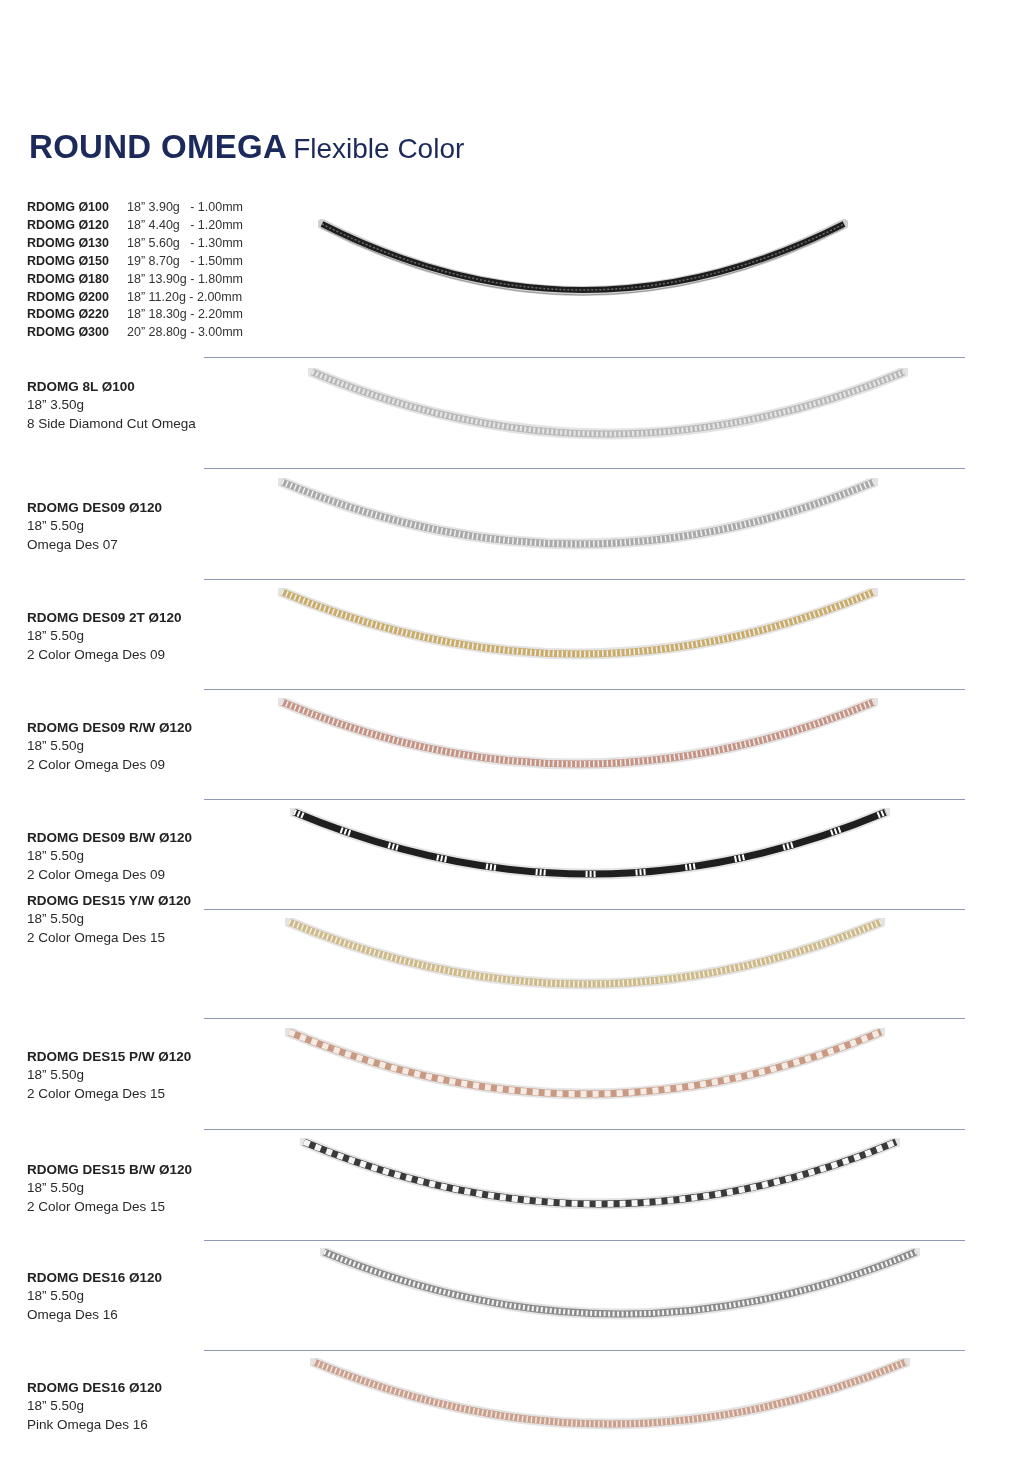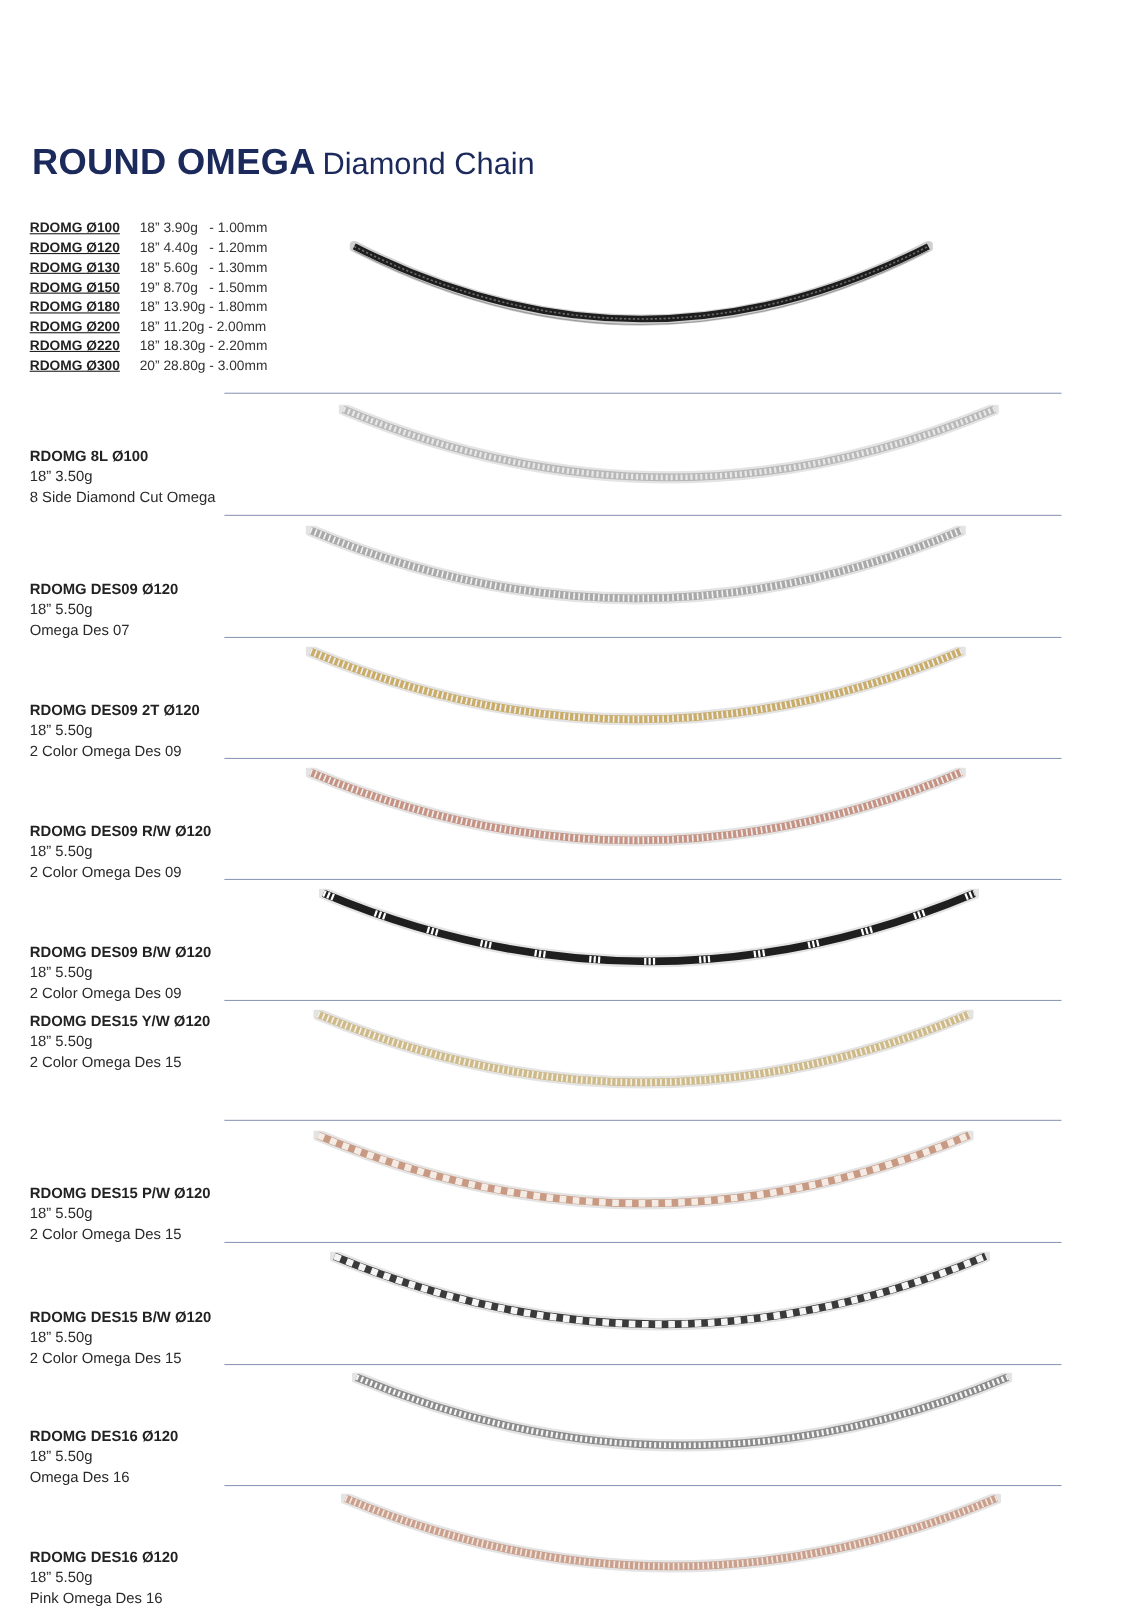--- a/index.html
+++ b/index.html
@@ -4,36 +4,36 @@
 <style>
   html, body { margin: 0; padding: 0; background: #ffffff; }
   body { width: 1020px; height: 1476px; position: relative; overflow: hidden;
          font-family: "Liberation Sans", "DejaVu Sans", sans-serif; color: #1c1c1c; }
   .title { position: absolute; left: 29px; top: 128px; white-space: nowrap; }
   .title .main { font-size: 33px; font-weight: bold; color: #1b2a5b; letter-spacing: 0.3px; margin-top: 17px; }
   .title .sub { font-size: 28px; color: #1b2a5b; margin-left: 6px; }
 
   .spec-table { position: absolute; left: 27px; top: 199px; font-size: 12.5px; line-height: 17.9px; }
   .spec-row { display: flex; white-space: nowrap; }
-  .spec-row .code { font-weight: bold; width: 100px; color: #222; text-decoration: underline; }
+  .spec-row .code { font-weight: bold; width: 100px; color: #222; }
   .spec-row .detail { color: #333; }
 
   .divider { position: absolute; left: 204px; width: 761px; height: 0; border-top: 1.6px solid #8f99b8; }
 
   .item { position: absolute; left: 27px; font-size: 13.5px; line-height: 18.3px; color: #2a2a2a; white-space: nowrap; }
-  .item .code { font-weight: bold; color: #222; margin-top: 28px; }
+  .item .code { font-weight: bold; color: #222; }
 
   .chain { position: absolute; }
   .chain svg { display: block; }
 </style>
 </head>
 <body>
 
 <div class="title">
-  <span class="main">ROUND OMEGA</span><span class="sub">Diamond Chain</span>
+  <span class="main">ROUND OMEGA</span><span class="sub">Flexible Color</span>
 </div>
 
 <div class="spec-table">
   <div class="spec-row">
       <span class="code">RDOMG Ø100</span>
       <span class="detail" style="white-space:pre">18” 3.90g   - 1.00mm</span>
     </div>
   <div class="spec-row">
       <span class="code">RDOMG Ø120</span>
       <span class="detail" style="white-space:pre">18” 4.40g   - 1.20mm</span>

